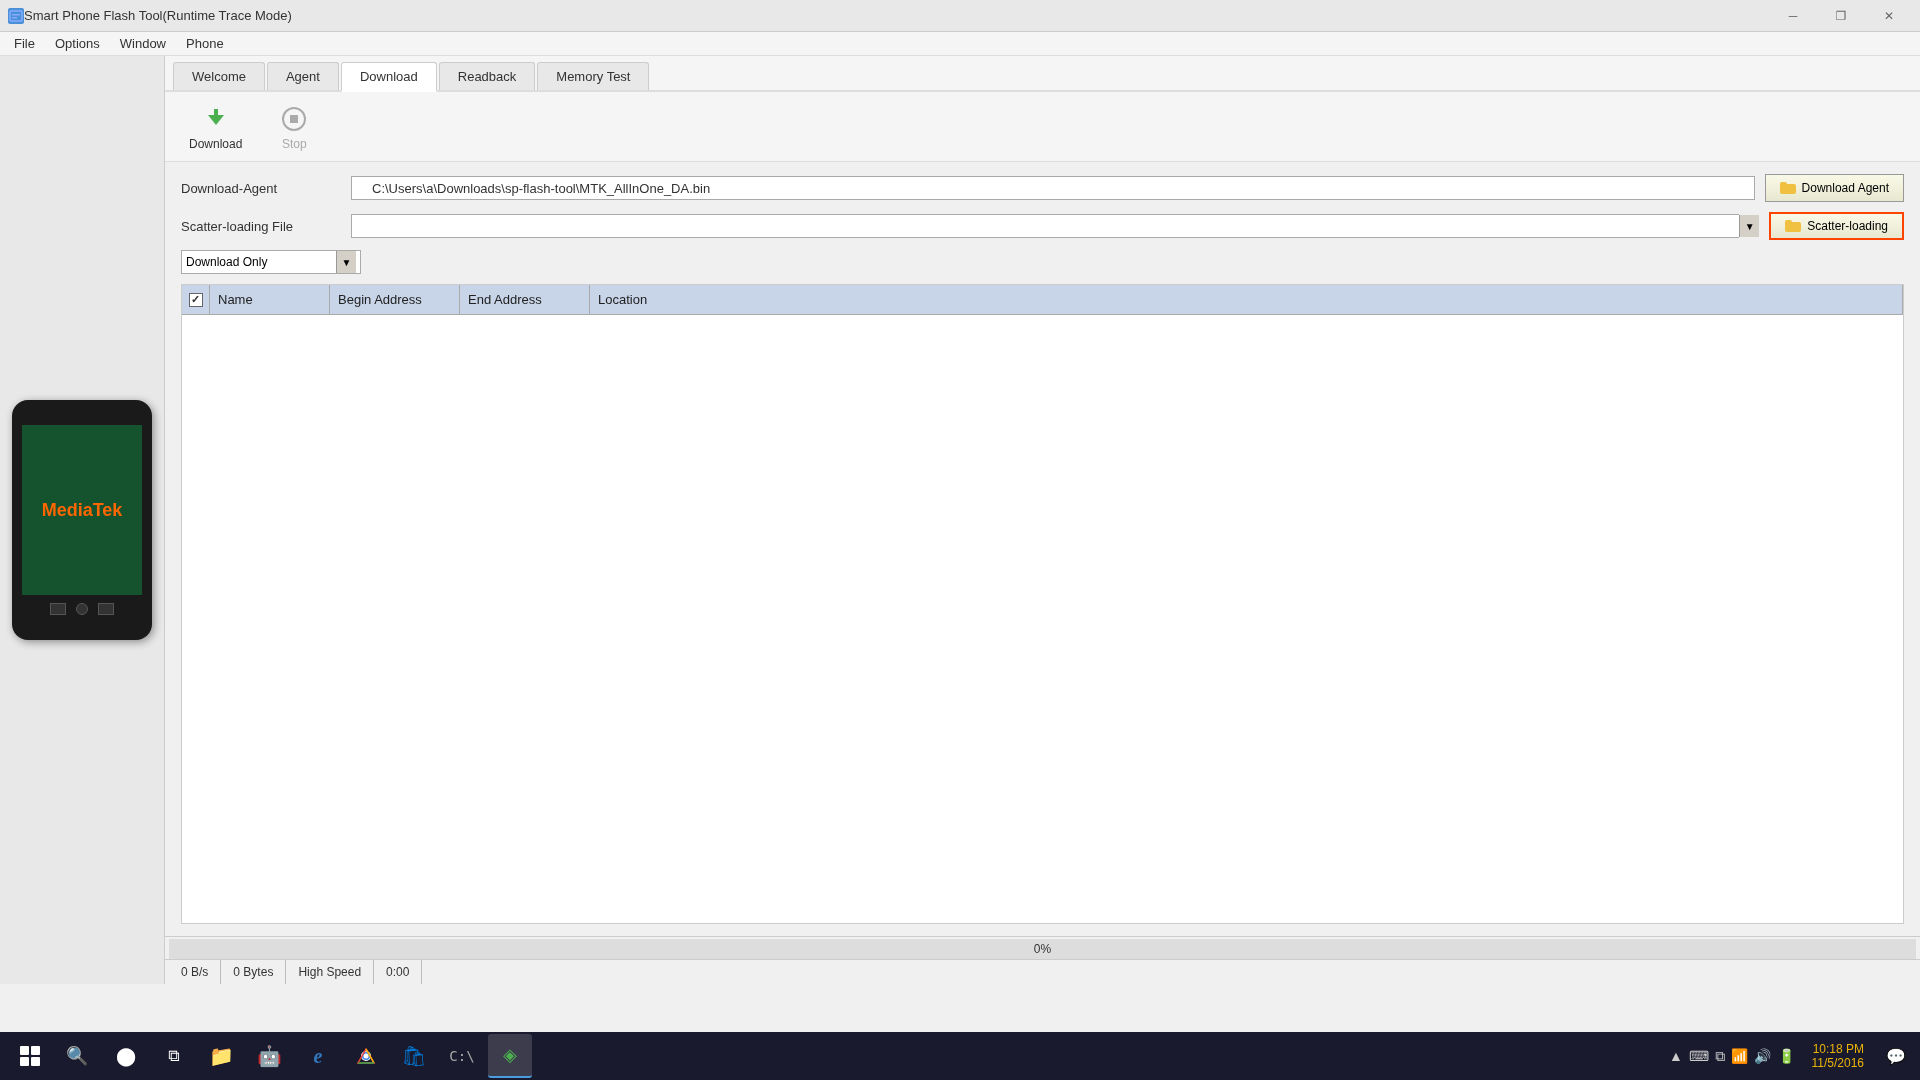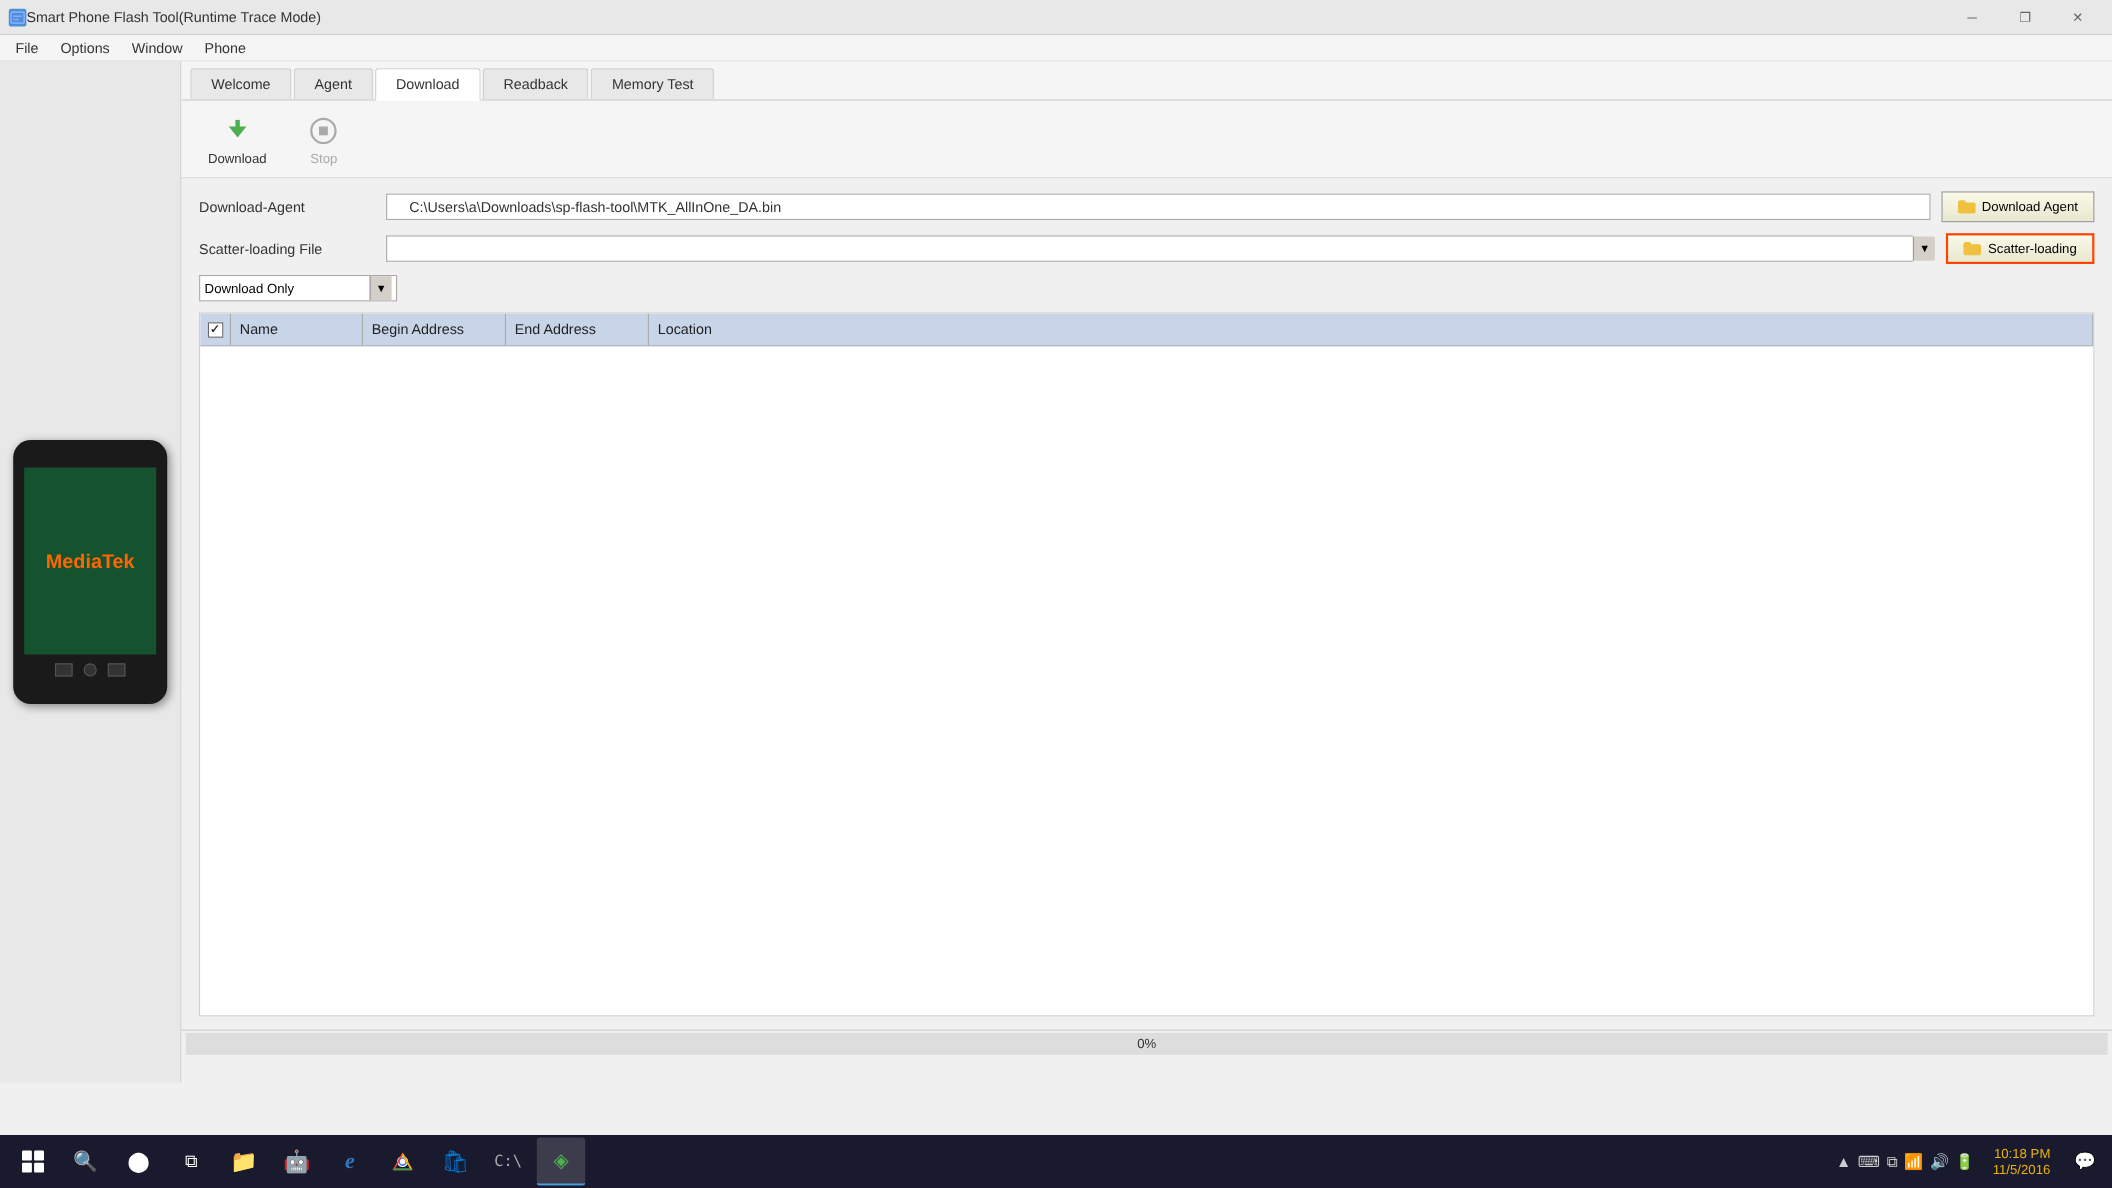--- a/index.html
+++ b/index.html
@@ -645,20 +645,26 @@
         <div class="table-body"></div>
       </div>
 
     </div>
 
     <div class="status-bar">
       <div class="progress-bar-container">
         <div class="progress-fill" style="width:0%"></div>
         <span class="progress-label">0%</span>
       </div>
+      <div class="status-info">
+        <div class="status-cell">0 B/s</div>
+        <div class="status-cell">0 Bytes</div>
+        <div class="status-cell">High Speed</div>
+        <div class="status-cell">0:00</div>
+      </div>
     </div>
 
   </div>
 </div>
 
 <div class="taskbar">
   <div class="taskbar-left">
     <div class="start-btn">
       <div class="start-icon">
         <div class="start-icon-sq"></div>

